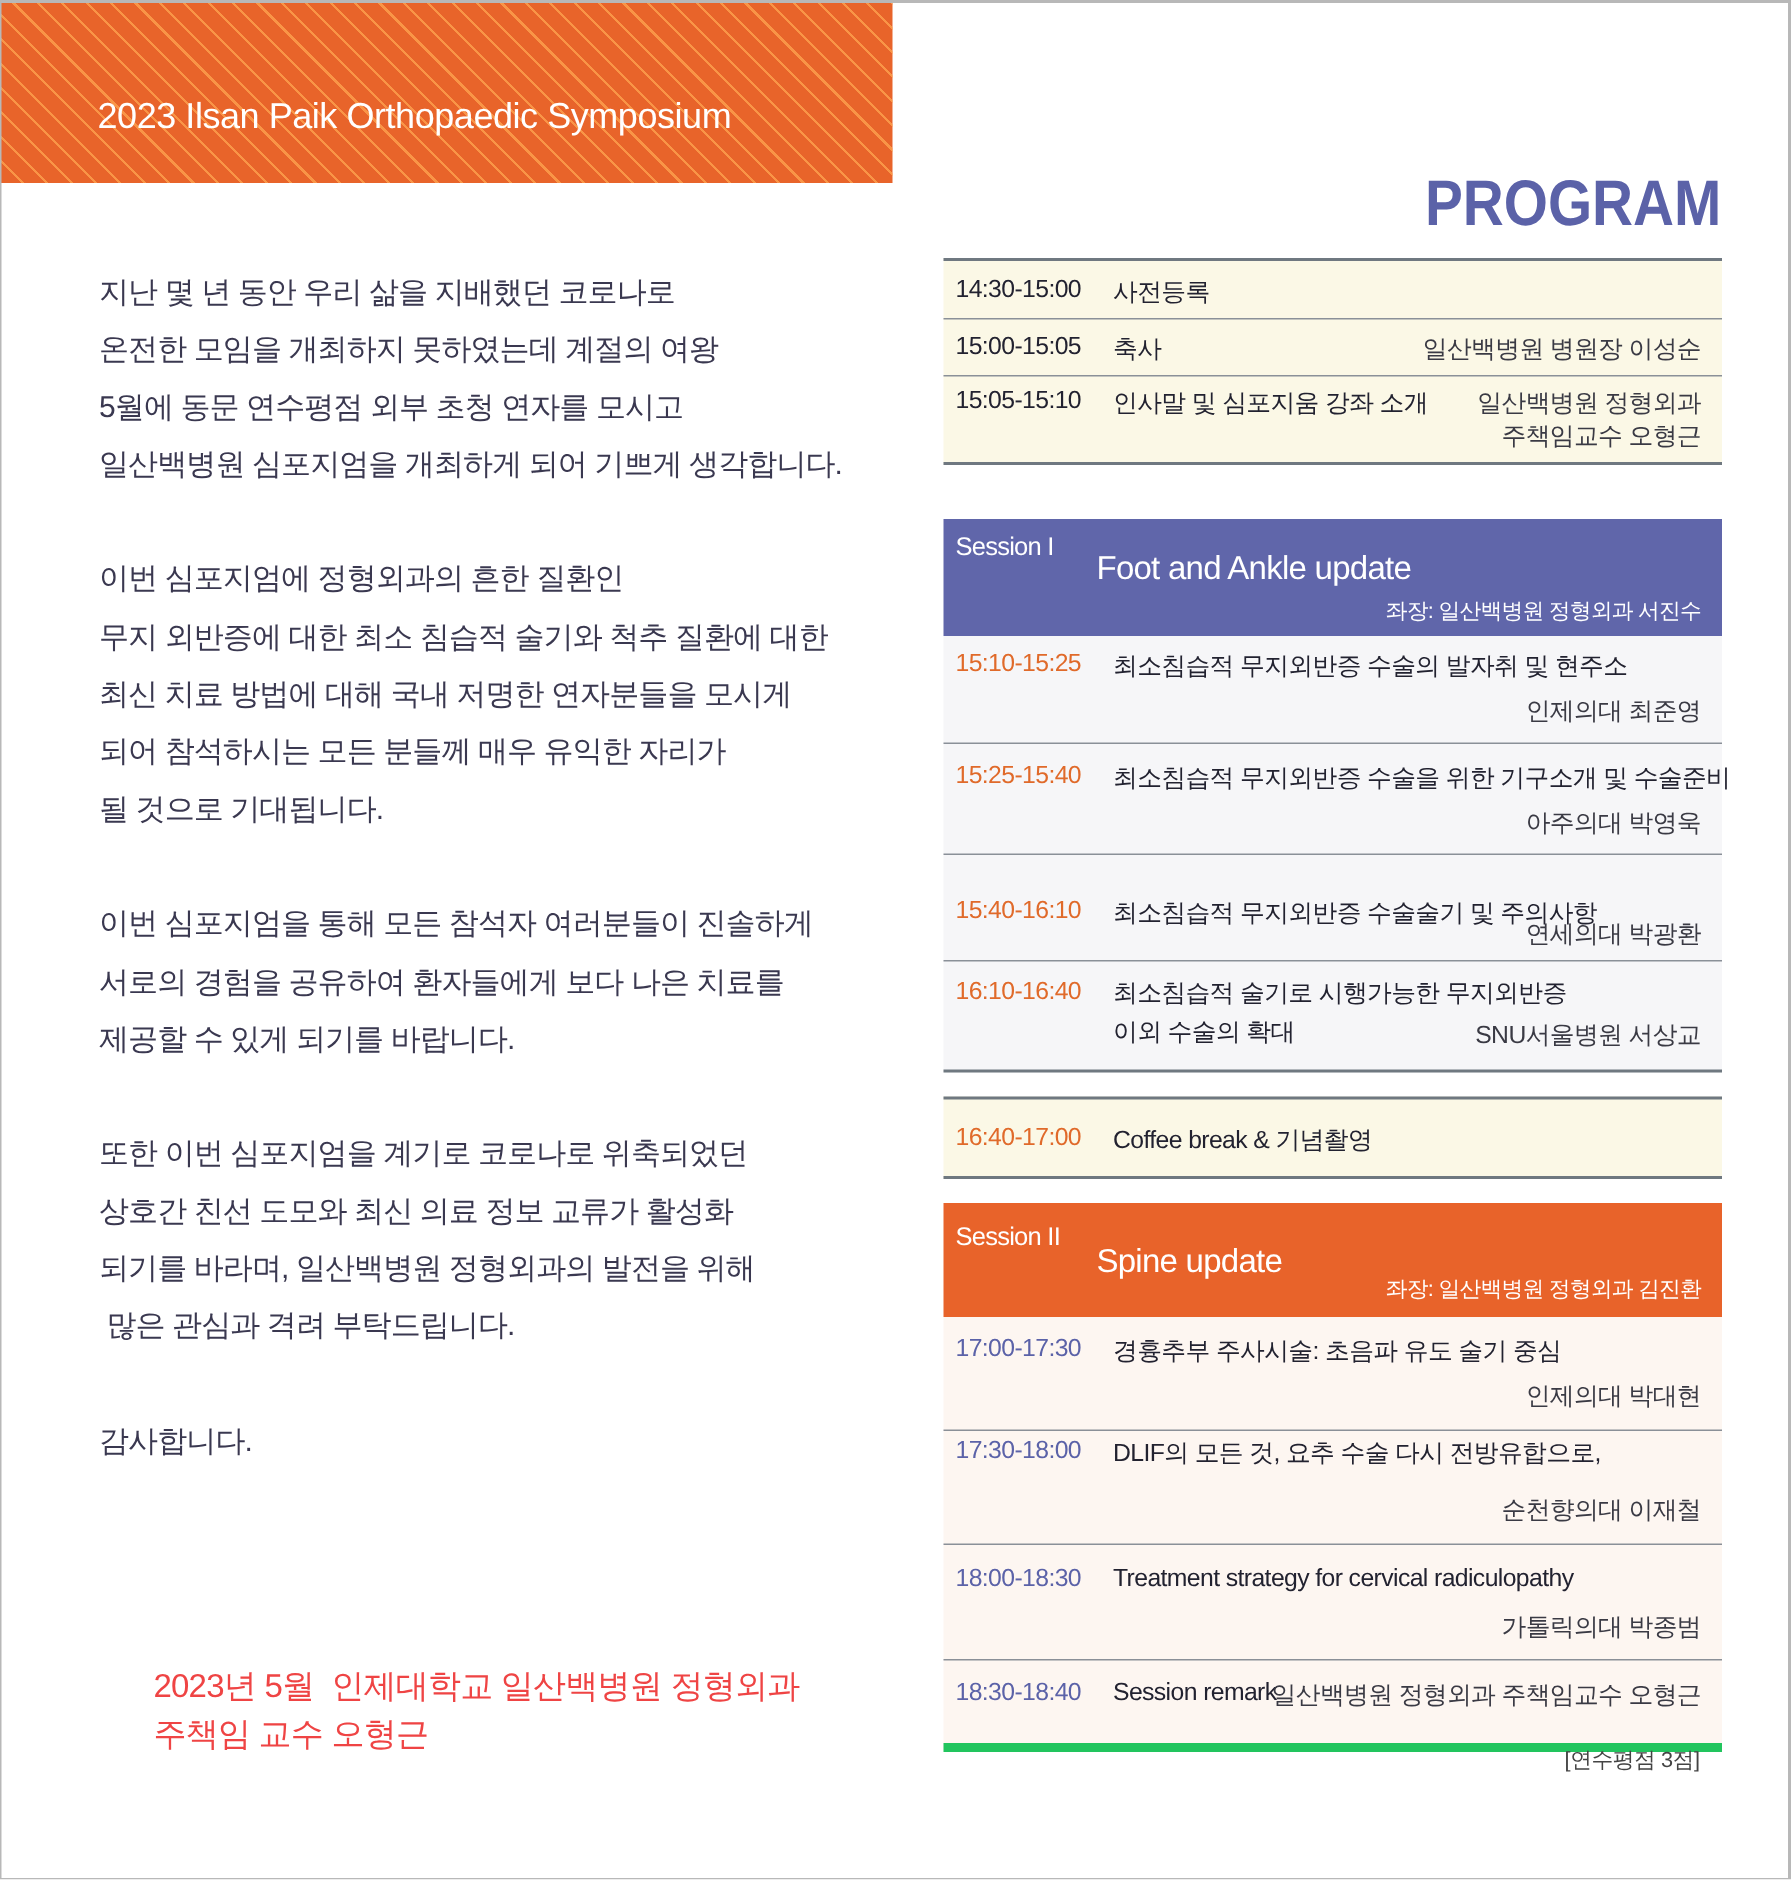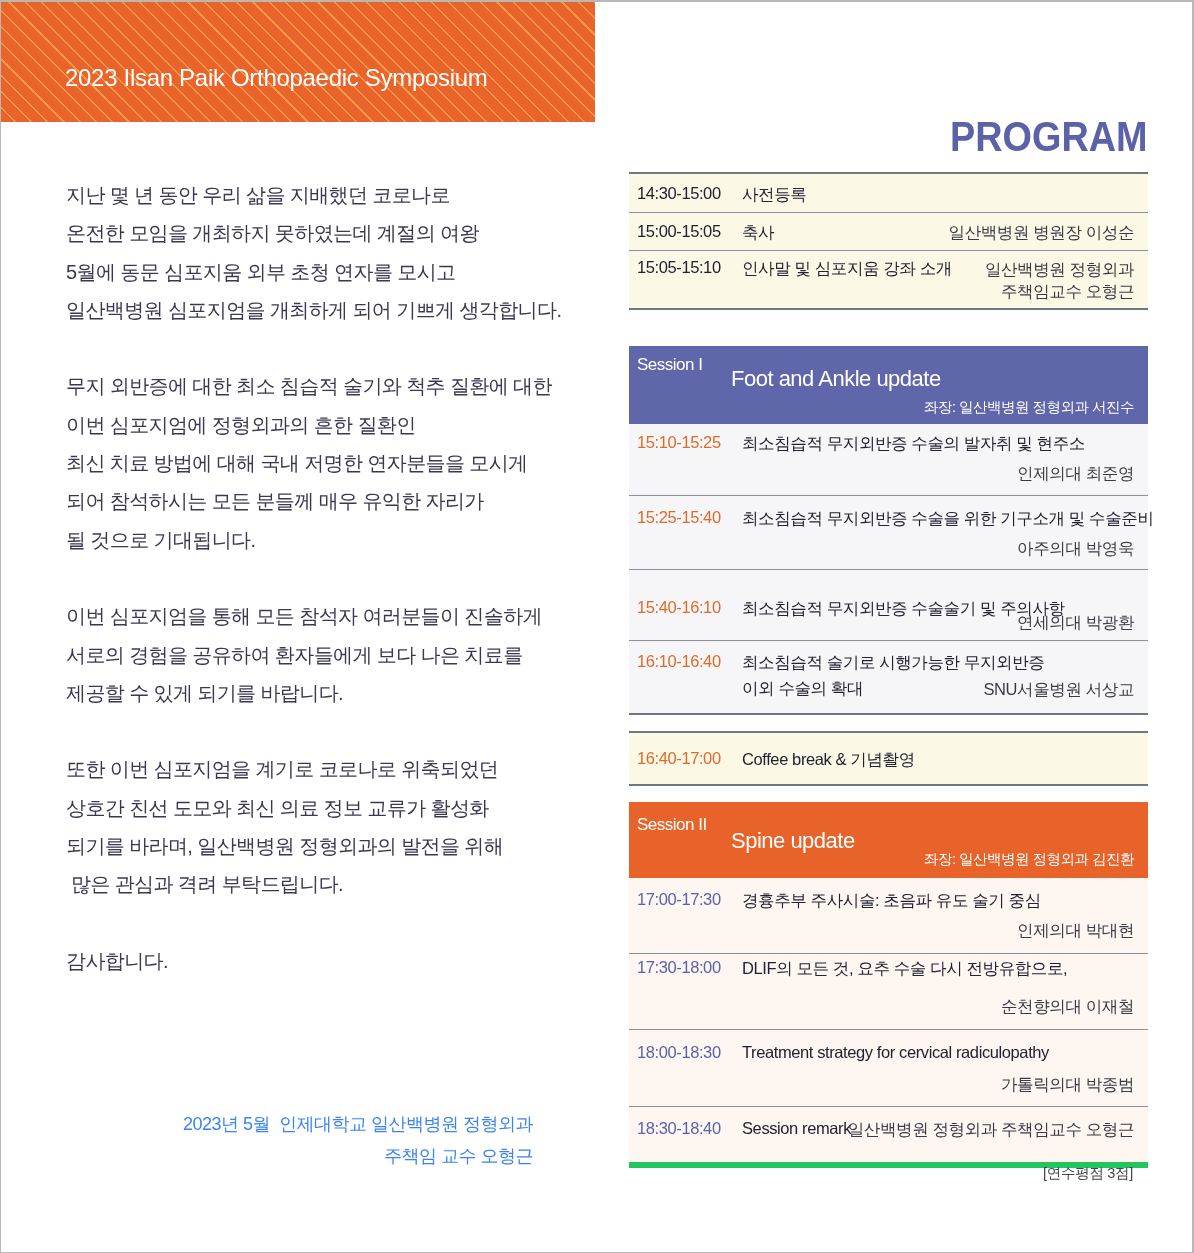--- a/index.html
+++ b/index.html
@@ -30,21 +30,21 @@
 
   
   .letter {
     position: absolute; left: 66px; top: 176px; width: 510px;
     font-size: 20px; line-height: 38.3px; color: #3a3850; letter-spacing: -0.6px;
   }
   .letter p { white-space: nowrap; }
   .letter .gap { height: 38.3px; }
   .signature {
     position: absolute; right: 661px; top: 1108px;
-    text-align: right; font-size: 18px; line-height: 32px; color: #3b82f6;
+    text-align: left; font-size: 22px; line-height: 32px; color: #ef4444;
     letter-spacing: -0.5px; white-space: nowrap;
   }
 
   
   .program-title {
     position: absolute; right: 46px; top: 112px;
     font-size: 43px; font-weight: bold; color: #5b62a8; letter-spacing: 0px;
     transform: scaleX(0.88); transform-origin: right center;
   }
   .program {
@@ -85,25 +85,25 @@
 </head>
 <body>
 
 <div class="banner">
   <div class="banner-title">2023 Ilsan Paik Orthopaedic Symposium</div>
 </div>
 
 <div class="letter">
   <p>지난 몇 년 동안 우리 삶을 지배했던 코로나로</p>
   <p>온전한 모임을 개최하지 못하였는데 계절의 여왕</p>
-  <p>5월에 동문 심포지움 외부 초청 연자를 모시고</p>
+  <p>5월에 동문 연수평점 외부 초청 연자를 모시고</p>
   <p>일산백병원 심포지엄을 개최하게 되어 기쁘게 생각합니다.</p>
   <div class="gap"></div>
+  <p>이번 심포지엄에 정형외과의 흔한 질환인</p>
   <p>무지 외반증에 대한 최소 침습적 술기와 척추 질환에 대한</p>
-  <p>이번 심포지엄에 정형외과의 흔한 질환인</p>
   <p>최신 치료 방법에 대해 국내 저명한 연자분들을 모시게</p>
   <p>되어 참석하시는 모든 분들께 매우 유익한 자리가</p>
   <p>될 것으로 기대됩니다.</p>
   <div class="gap"></div>
   <p>이번 심포지엄을 통해 모든 참석자 여러분들이 진솔하게</p>
   <p>서로의 경험을 공유하여 환자들에게 보다 나은 치료를</p>
   <p>제공할 수 있게 되기를 바랍니다.</p>
   <div class="gap"></div>
   <p>또한 이번 심포지엄을 계기로 코로나로 위축되었던</p>
   <p>상호간 친선 도모와 최신 의료 정보 교류가 활성화</p>

